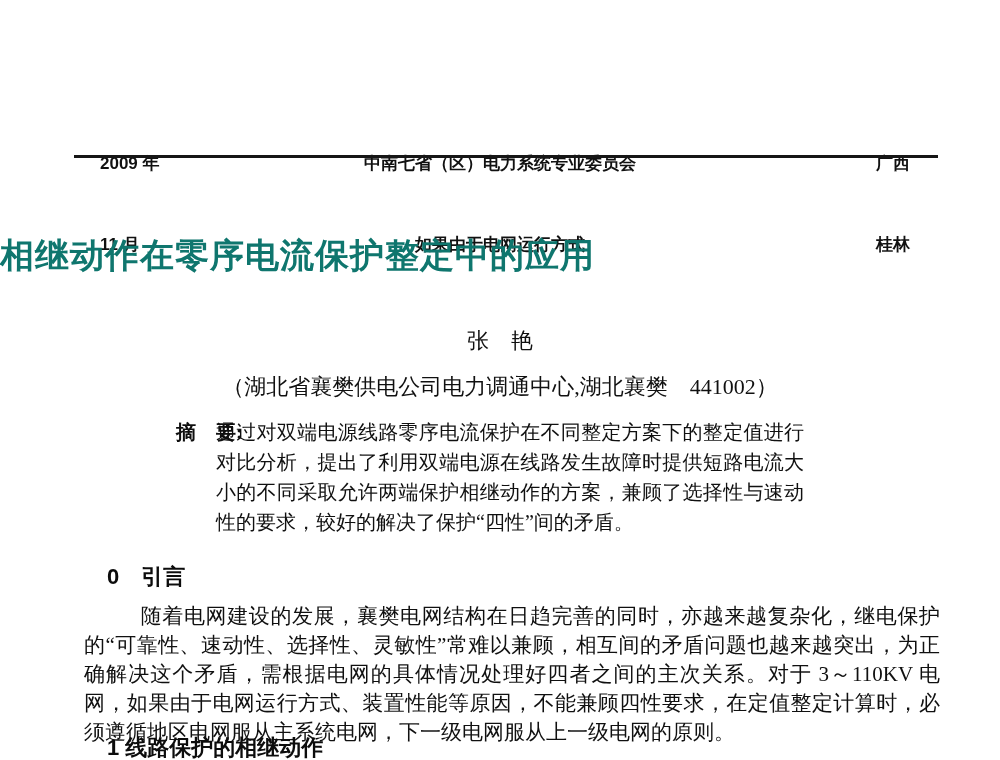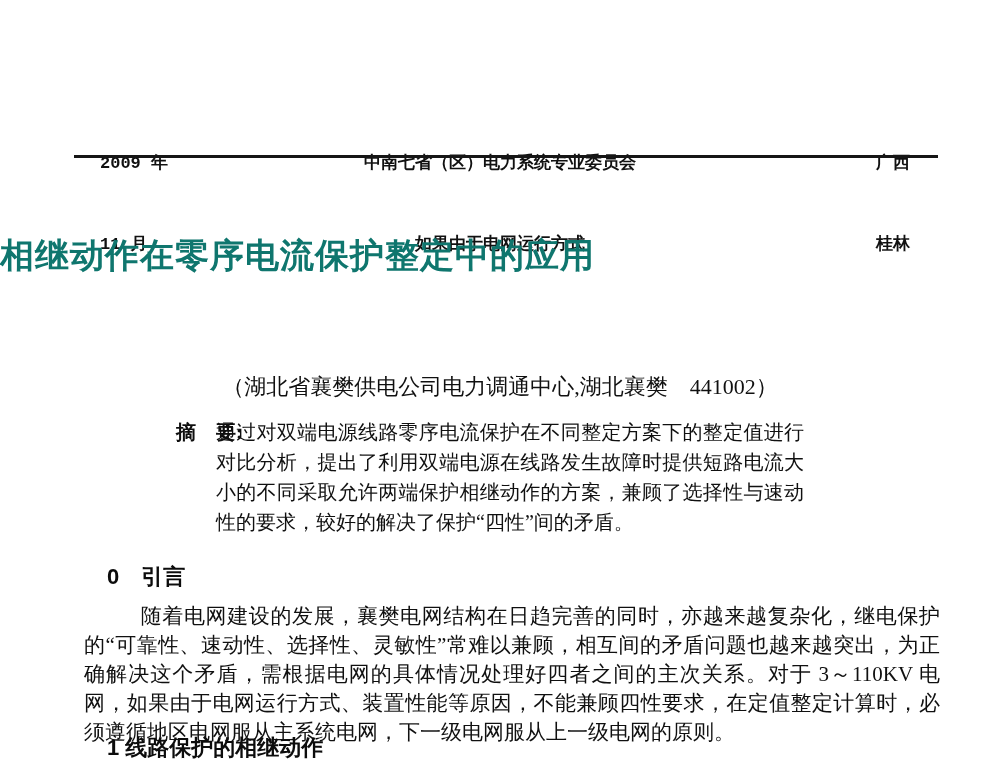--- a/index.html
+++ b/index.html
@@ -13,21 +13,21 @@
     height: 760px;
     background: #ffffff;
     overflow: hidden;
     color: #0f0f0f;
     font-family: "Liberation Serif", "DejaVu Serif", serif;
   }
   
   .hdr {
     position: absolute;
     top: 96px;
-    font-family: Liberation Mono, monospace;
+    font-family: Liberation Sans, sans-serif;
     font-weight: 700;
     font-size: 17px;
     line-height: 27px;
     color: #111111;
     white-space: pre;
   }
   .hdr-left   { left: 100px; text-align: left; }
   .hdr-center { left: 0; right: 0; text-align: center; }
   .hdr-right  { left: 876px; text-align: left; }
   .hdr-rule {
@@ -147,20 +147,21 @@
 
   <div class="hdr hdr-right">
     <div>广西</div>
     <div>桂林</div>
   </div>
 
   <div class="hdr-rule"></div>
 
   <h1 class="title">相继动作在零序电流保护整定中的应用</h1>
 
+  <div class="author">张　艳</div>
 
   <div class="affiliation">（湖北省襄樊供电公司电力调通中心,湖北襄樊　441002）</div>
 
   <div class="abstract">
     <span class="ab-label">摘　要:</span>
     <div class="ab-text">通过对双端电源线路零序电流保护在不同整定方案下的整定值进行对比分析，提出了利用双端电源在线路发生故障时提供短路电流大小的不同采取允许两端保护相继动作的方案，兼顾了选择性与速动性的要求，较好的解决了保护“四性”间的矛盾。</div>
   </div>
 
 
   <h2 class="sec-heading sec0">0　引言</h2>

